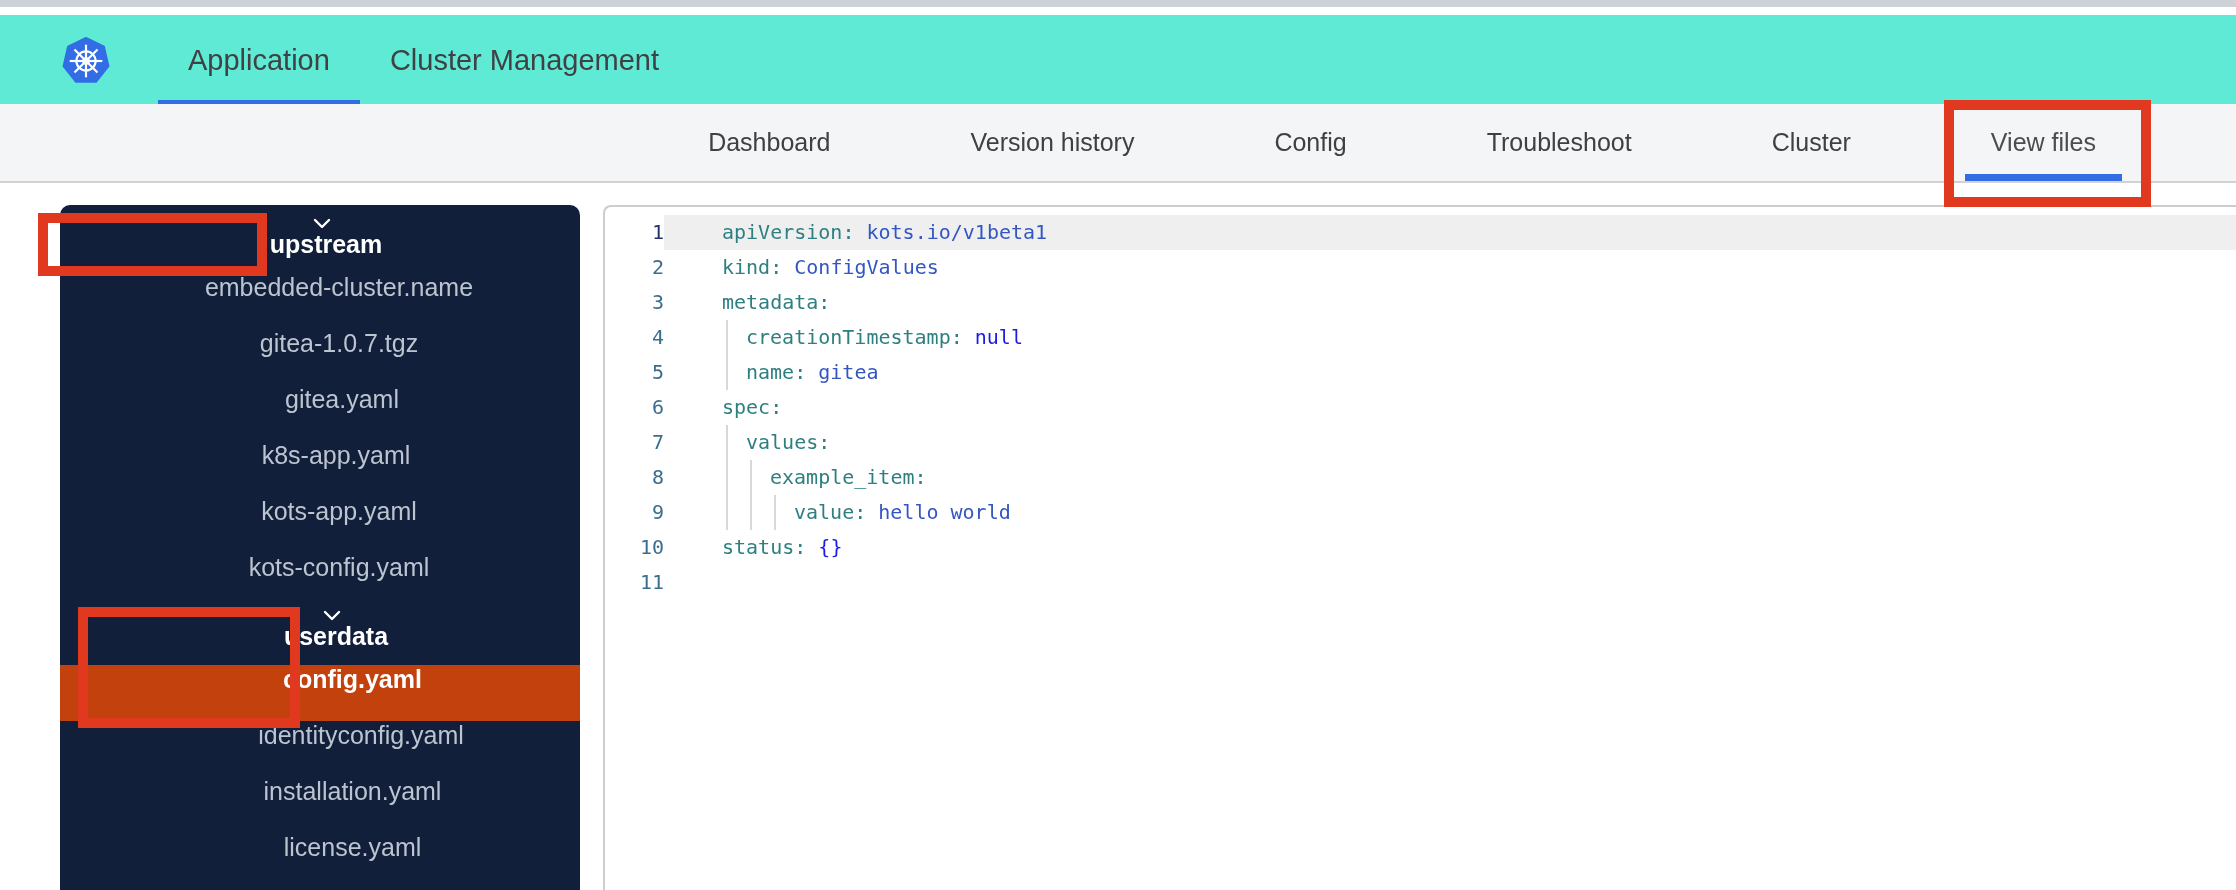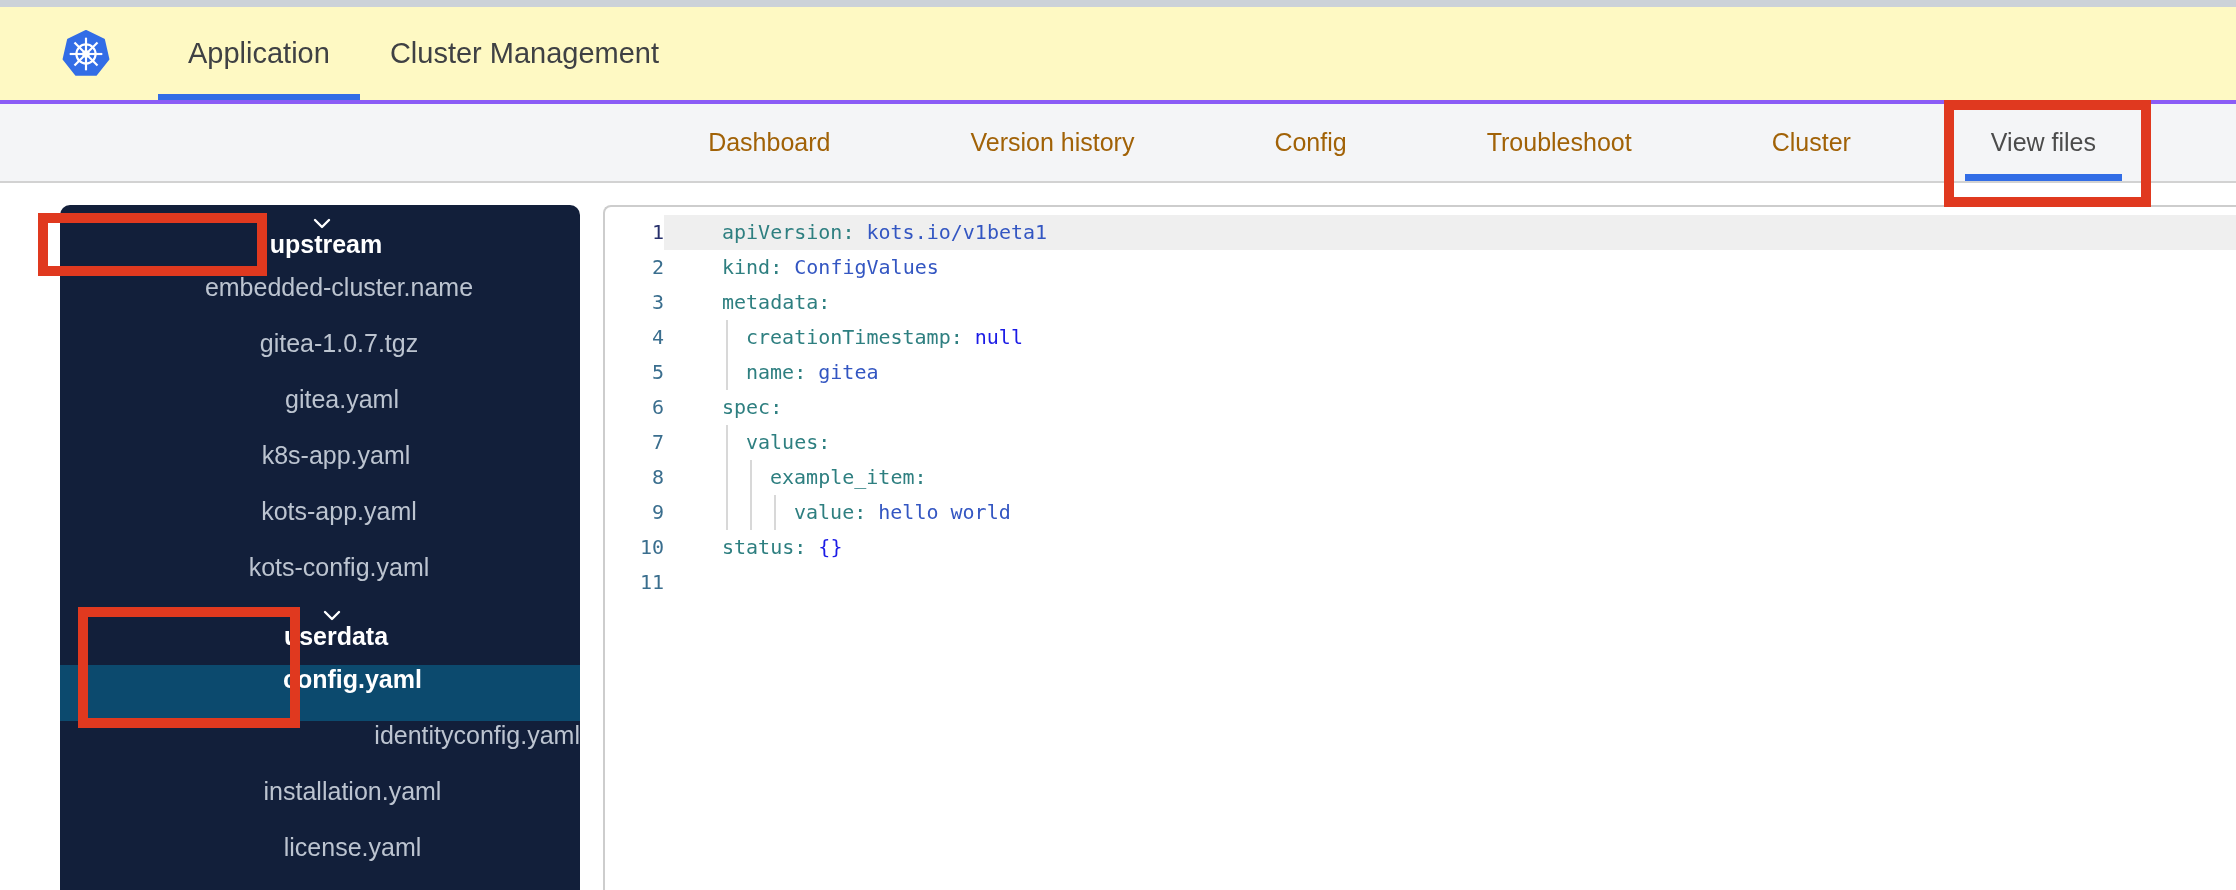--- a/index.html
+++ b/index.html
@@ -4,52 +4,52 @@
 <style>
   html,body{margin:0;padding:0;background:#fff;}
   #root{
     position:relative;width:2236px;height:890px;overflow:hidden;background:#fff;
     font-family:"Liberation Sans",sans-serif;
   }
   
   .top-strip{position:absolute;left:0;top:0;width:100%;height:7px;background:#ccd2d8;}
   
   .app-header{
-    position:absolute;left:0;top:7px;width:100%;height:97px;background:#fef9c3;
-    border-bottom:4px solid #8b5cf6;display:flex;align-items:stretch;box-sizing:border-box;
+    position:absolute;left:0;top:15px;width:100%;height:97px;background:#5eead4;
+    border-bottom:6px solid #8b5cf6;display:flex;align-items:stretch;box-sizing:border-box;
   }
   .logo-wrap{margin-left:62px;display:flex;align-items:center;}
   .header-tabs{display:flex;margin-left:48px;}
   .header-tab{
     display:flex;align-items:center;padding:0 30px;font-size:29px;color:#3f4144;
     cursor:pointer;position:relative;
   }
   .header-tab.active{box-shadow:inset 0 -6px 0 #326de6;}
   
   .sub-nav{
     position:absolute;left:0;top:104px;width:100%;height:79px;background:#f4f5f7;
     border-bottom:2px solid #d2d2d2;box-sizing:border-box;
     display:flex;align-items:stretch;justify-content:flex-end;gap:88px;padding-right:114px;
   }
   .nav-tab{
-    display:flex;align-items:center;padding:0 26px;font-size:25px;color:#a16207;cursor:pointer;
+    display:flex;align-items:center;padding:0 26px;font-size:25px;color:#404040;cursor:pointer;
   }
   .nav-tab.active{color:#4c4c4c;box-shadow:inset 0 -7px 0 #326de6;}
   
   .file-tree{
     position:absolute;left:60px;top:205px;width:520px;height:685px;
     background:#121f3a;border-radius:10px 10px 0 0;padding-top:12px;box-sizing:border-box;
     overflow:hidden;
   }
   .tree-row{
     position:relative;height:56px;display:flex;align-items:center;
     color:#bcc4d0;font-size:25px;cursor:pointer;white-space:nowrap;flex-direction:column;
   }
   .tree-row.folder{color:#ffffff;font-weight:bold;}
-  .tree-row.selected{background:#0c4a6e;color:#ffffff;font-weight:bold;}
+  .tree-row.selected{background:#c2410c;color:#ffffff;font-weight:bold;}
   .tree-row .chev{display:inline-flex;width:18px;margin-right:8px;flex:0 0 auto;}
   
   .file-viewer{
     position:absolute;left:603px;top:205px;width:1633px;height:685px;background:#fff;
     border-top:2px solid #cdcdcd;border-left:2px solid #cdcdcd;border-radius:8px 0 0 0;
     box-sizing:border-box;padding-top:8px;overflow:hidden;
     font-family:"DejaVu Sans Mono","Liberation Mono",monospace;font-size:20px;
   }
   .code-line{display:flex;height:35px;line-height:35px;}
   .gutter{width:59px;flex:0 0 auto;text-align:right;color:#3a6e8e;user-select:none;}
@@ -136,21 +136,21 @@
         <span class="chev">
           <svg width="18" height="13" viewBox="0 0 18 13">
             <polyline points="2,3 9,10 16,3" fill="none" stroke="#fff" stroke-width="2.4" stroke-linecap="round" stroke-linejoin="round"></polyline>
           </svg>
         </span>
         <span>userdata</span>
       </div>
       <div class="tree-row file selected" style="padding-left: 65px;">
         <span>config.yaml</span>
       </div>
-      <div class="tree-row file" style="padding-left: 82px; align-items: flex-end;">
+      <div class="tree-row file" style="padding-left: 82px;">
         <span>identityconfig.yaml</span>
       </div>
       <div class="tree-row file" style="padding-left: 65px;">
         <span>installation.yaml</span>
       </div>
       <div class="tree-row file" style="padding-left: 65px;">
         <span>license.yaml</span>
       </div>
     </aside>
 

